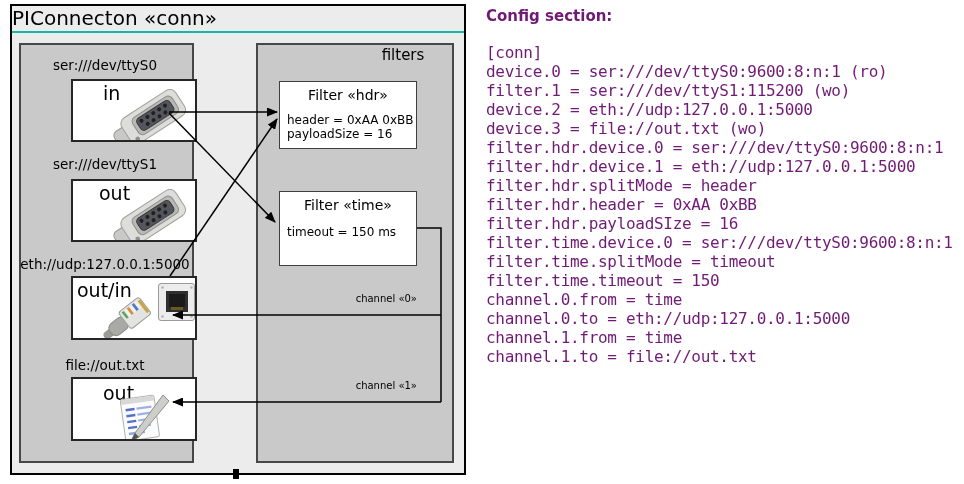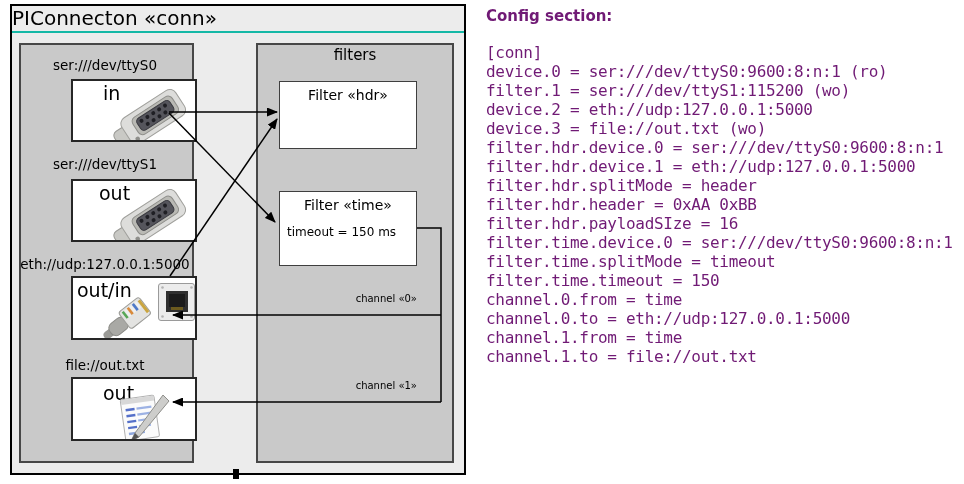--- a/index.html
+++ b/index.html
@@ -9,21 +9,21 @@
   
   .outer{position:absolute;left:10px;top:4px;width:456px;height:471px;
          box-sizing:border-box;background:#ececec;border:2px solid #000;}
   .outer-title{height:25px;line-height:25px;text-align:left;font-size:20px;
                border-bottom:2px solid #14b8a6;}
 
   
   .container{position:absolute;box-sizing:border-box;background:#c9c9c9;border:2px solid #474747;}
   .devices-c{left:19px;top:43px;width:175px;height:420px;}
   .filters-c{left:256px;top:43px;width:198px;height:420px;}
-  .filters-title{position:absolute;left:256px;top:46px;width:198px;text-align:center;font-size:15px;}
+  .filters-title{position:absolute;left:256px;top:46px;width:198px;text-align:center;font-size:15px;padding-left:48px;}
 
   
   .dev-label{position:absolute;left:19px;width:172px;text-align:center;font-size:13.5px;white-space:nowrap;}
   .lbl0{top:57px}.lbl1{top:156px}.lbl2{top:256px}.lbl3{top:357px}
   .dev-box{position:absolute;left:43px;width:126px;box-sizing:border-box;background:#fff;
            border:2px solid #262626;overflow:hidden;margin-left:28px;}
   .box0{top:79px;height:63px}.box1{top:179px;height:63px}
   .box2{top:276px;height:64px}.box3{top:377px;height:64px}
   .port{position:absolute;top:0;font-size:19px;line-height:24px;}
   .port-in{left:30px}.port-out{left:26px}.port-outin{left:4px}.port-fileout{left:30px;top:2px}
@@ -156,20 +156,24 @@
           <rect x="25" y="32" width="12" height="2.2" fill="#9db2e4"></rect>
         <rect x="14" y="38" width="16" height="2.4" fill="#8fa7dd"></rect>
       </g>
       <polygon points="50,2 56,8 26,44 18,48 22,40" fill="#cdcdcb" stroke="#8e8e8a" stroke-width="1"></polygon>
       <polygon points="22,40 18,48 26,44" fill="#555"></polygon>
     </svg>
   </div>
 
   <div class="filter-box fb-hdr">
     <div class="filter-title">Filter «hdr»</div>
+    <div class="filter-lines fl-hdr">
+      <div>header = 0xAA 0xBB</div>
+      <div>payloadSize = 16</div>
+    </div>
   </div>
 
   <div class="filter-box fb-time">
     <div class="filter-title">Filter «time»</div>
     <div class="filter-lines fl-time">
       <div>timeout = 150 ms</div>
     </div>
   </div>
 
   <div class="channel-label ch0">channel «0»</div>

